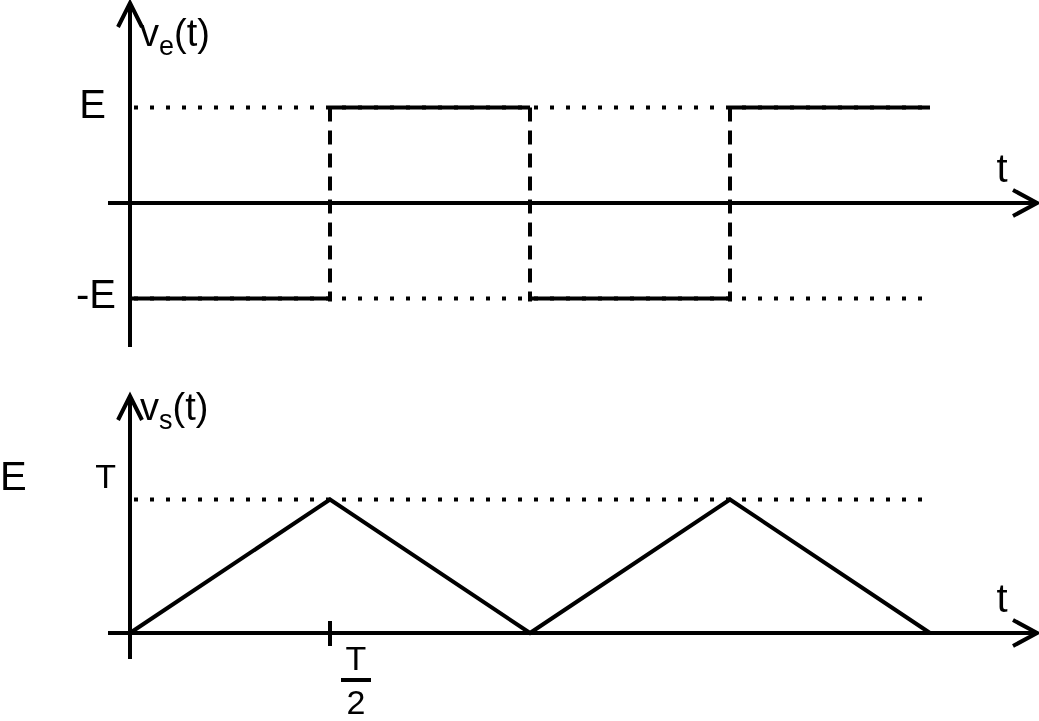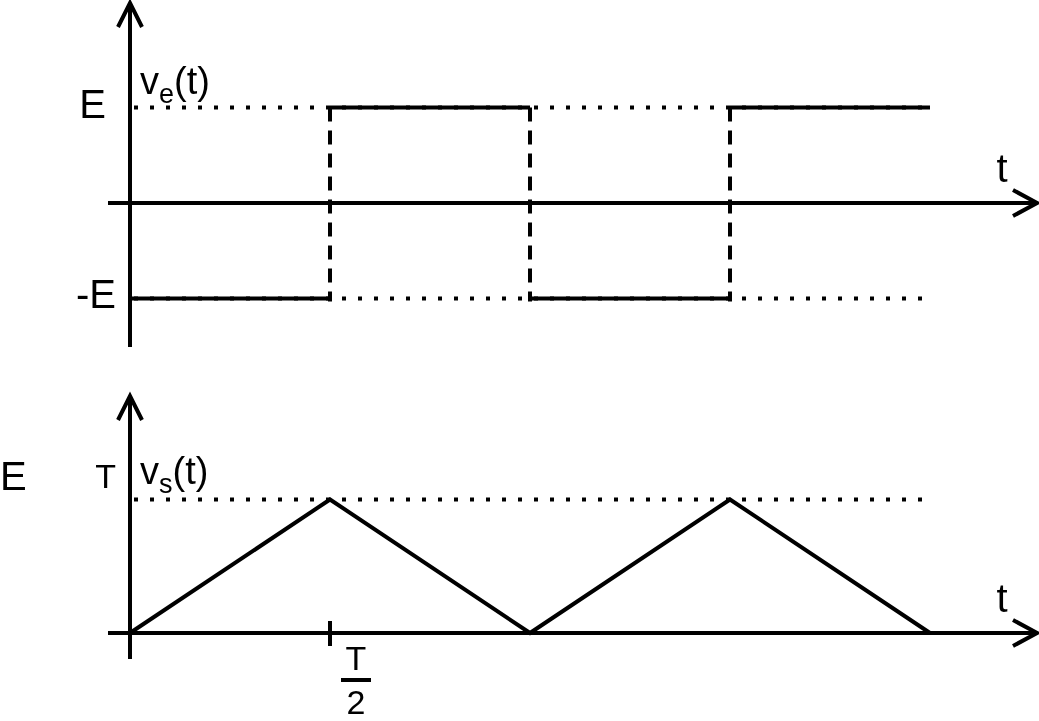--- a/index.html
+++ b/index.html
@@ -6,21 +6,21 @@
   .fig{
     position:relative;
     width:1039px;height:721px;
     background:#ffffff;
     font-family:"Liberation Sans", sans-serif;
     color:#000;
     overflow:hidden;
   }
   .fig svg{position:absolute;left:0;top:0;}
   .lbl{position:absolute;font-size:40px;line-height:1;color:#000;white-space:nowrap;}
-  .sig{font-size:38px;margin-top:48px;}
+  .sig{font-size:38px;}
   .sig .sub{font-size:27px;vertical-align:-9px;}
   .right{text-align:right;}
   .center{text-align:center;}
   .frac{display:inline-flex;flex-direction:column;align-items:center;font-size:34px;line-height:1.18;}
   .frac .den{border-top:4px solid #000;padding:0 4px;}
   .frac .num{padding:0 2px;}
   #peak-label{display:flex;align-items:center;justify-content:space-between;width:118px;}
   #half-period-label{display:flex;justify-content:center;width:52px;}
 </style>
 </head>
@@ -52,21 +52,21 @@
     </svg>
 
   <div class="lbl sig" style="left:140px;top:14px;"><span>v</span><span class="sub">e</span><span>(t)</span></div>
 
   <div class="lbl right" style="left:64px;top:84px;width:42px;">E</div>
 
   <div class="lbl right" style="left:54px;top:274px;width:62px;">-E</div>
 
   <div class="lbl center" style="left:984px;top:148px;width:36px;">t</div>
 
-  <div class="lbl sig" style="left:140px;top:404px;"><span>v</span><span class="sub">s</span><span>(t)</span></div>
+  <div class="lbl sig" style="left:140px;top:388px;"><span>v</span><span class="sub">s</span><span>(t)</span></div>
 
   <div class="lbl" id="peak-label" style="left:0px;top:456px;">
     <span>E</span>
     <span class="frac">
       <span class="num">T</span>
     </span>
   </div>
 
   <div class="lbl center" style="left:984px;top:578px;width:36px;">t</div>
 

